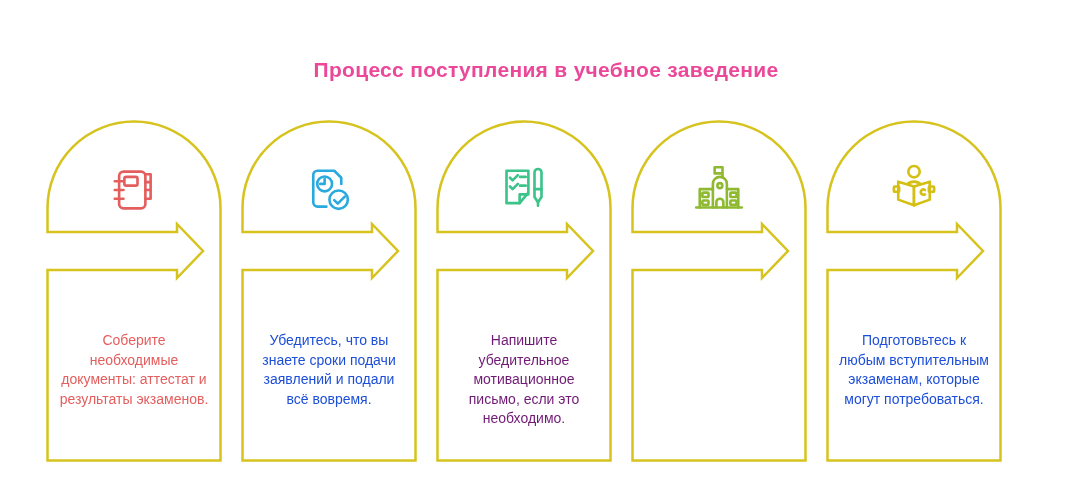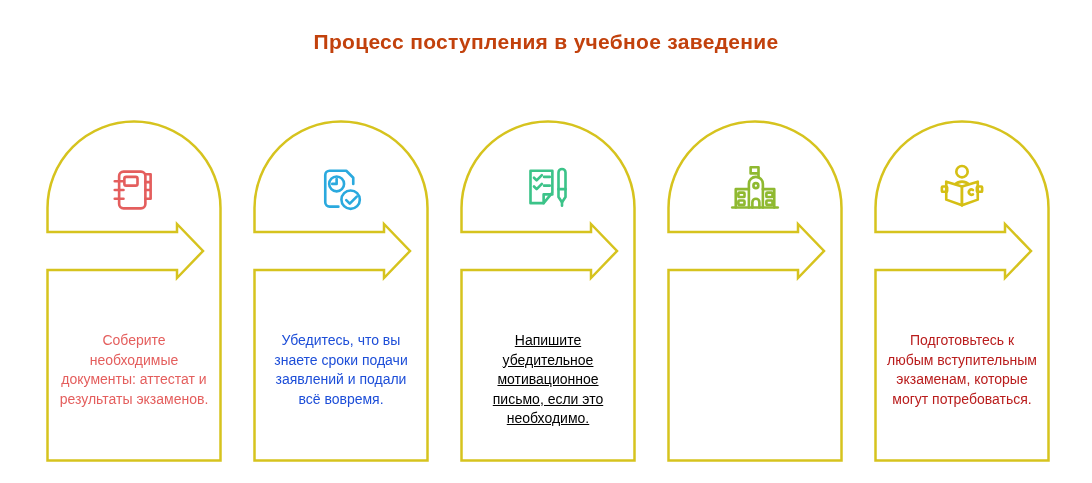--- a/index.html
+++ b/index.html
@@ -7,41 +7,41 @@
     position:relative;width:1092px;height:483px;background:#ffffff;overflow:hidden;
     font-family:"Liberation Sans", sans-serif;
   }
   .title{
     position:absolute;top:30px;left:0;width:100%;
     text-align:center;font-size:21px;font-weight:bold;letter-spacing:.3px;
     color:#4b4b4d;
   }
   .cards{
     position:absolute;left:46px;top:120px;
-    display:flex;gap:31px;
+    display:flex;gap:19px;
   }
   .card{position:relative;width:176px;height:342px;}
   .outline{position:absolute;left:0;top:0;width:176px;height:342px;color:#d6c31e;}
   .outline svg{display:block;}
   .icon{
     position:absolute;top:42px;left:50%;transform:translateX(-50%);
     width:56px;height:56px;
   }
   .icon svg{display:block;width:56px;height:56px;}
   .step-text{
     position:absolute;top:211px;left:13px;right:13px;
     text-align:center;font-size:14px;line-height:19.5px;font-weight:400;
   }
 </style>
 </head>
 <body>
 
 <div class="canvas">
 
-  <div class="title" style="color: #c2410c;">Процесс поступления в учебное заведение</div>
+  <div class="title" style="color: #ec4899; margin-top: 28px;">Процесс поступления в учебное заведение</div>
 
   <div class="cards">
 
     <div class="card">
       <div class="outline" style="color: rgb(214, 195, 30);">
         <svg width="176" height="342" viewBox="0 0 176 342" fill="none">
           <path d="M1.5 112 L1.5 88 A86.5 86.5 0 0 1 174.5 88 L174.5 340.5 L1.5 340.5 L1.5 150 L131 150 L131 158 L157 131 L131 104 L131 112 Z" stroke="currentColor" stroke-width="2.5" stroke-linejoin="miter"></path>
         </svg>
       </div>
       <div class="icon" style="color: rgb(228, 94, 93);">
@@ -82,21 +82,21 @@
       </div>
       <div class="icon" style="color: rgb(60, 195, 137);">
         <svg viewBox="0 0 64 64" fill="none" stroke="currentColor" stroke-width="3" stroke-linecap="round" stroke-linejoin="round">
           <path d="M37 35 V10 H12 V47 H27 Z"></path>
           <path d="M27 47 V37 H37"></path>
           <path d="M16 18 l3 3 l6 -6 M27.5 17 h6.5 M16 28 l3 3 l6 -6 M27.5 27 h6.5"></path>
           <path d="M44 40 V12 a4 4 0 0 1 8 0 V40 l-4 6 z"></path>
           <path d="M44 31 h8 M48 46 v4"></path>
         </svg>
       </div>
-      <div class="step-text" style="color: #000000; text-decoration: underline;">Напишите убедительное мотивационное письмо, если это необходимо.</div>
+      <div class="step-text" style="color: #701a75;">Напишите убедительное мотивационное письмо, если это необходимо.</div>
     </div>
 
     <div class="card">
       <div class="outline" style="color: rgb(214, 195, 30);">
         <svg width="176" height="342" viewBox="0 0 176 342" fill="none">
           <path d="M1.5 112 L1.5 88 A86.5 86.5 0 0 1 174.5 88 L174.5 340.5 L1.5 340.5 L1.5 150 L131 150 L131 158 L157 131 L131 104 L131 112 Z" stroke="currentColor" stroke-width="2.5" stroke-linejoin="miter"></path>
         </svg>
       </div>
       <div class="icon" style="color: rgb(143, 185, 48);">
         <svg viewBox="0 0 64 64" fill="none" stroke="currentColor" stroke-width="3" stroke-linecap="round" stroke-linejoin="round">
@@ -124,17 +124,17 @@
         <svg viewBox="0 0 64 64" fill="none" stroke="currentColor" stroke-width="3" stroke-linecap="round" stroke-linejoin="round">
           <circle cx="32" cy="11" r="6.5"></circle>
           <path d="M22 27 q10 -9 20 0"></path>
           <path d="M32 28 L14 22.5 V43 L32 49.5 Z" fill="#ffffff"></path>
           <path d="M32 28 L50 22.5 V43 L32 49.5 Z" fill="#ffffff"></path>
           <path d="M44.5 32 a3 3 0 1 0 0 5"></path>
           <rect x="9" y="28" width="6" height="6" rx="1"></rect>
           <rect x="49" y="28" width="6" height="6" rx="1"></rect>
         </svg>
       </div>
-      <div class="step-text" style="color: #b91c1c;">Подготовьтесь к любым вступительным экзаменам, которые могут потребоваться.</div>
+      <div class="step-text" style="color: #1d4ed8;">Подготовьтесь к любым вступительным экзаменам, которые могут потребоваться.</div>
     </div>
 
   </div>
 </div>
 
 </body></html>

